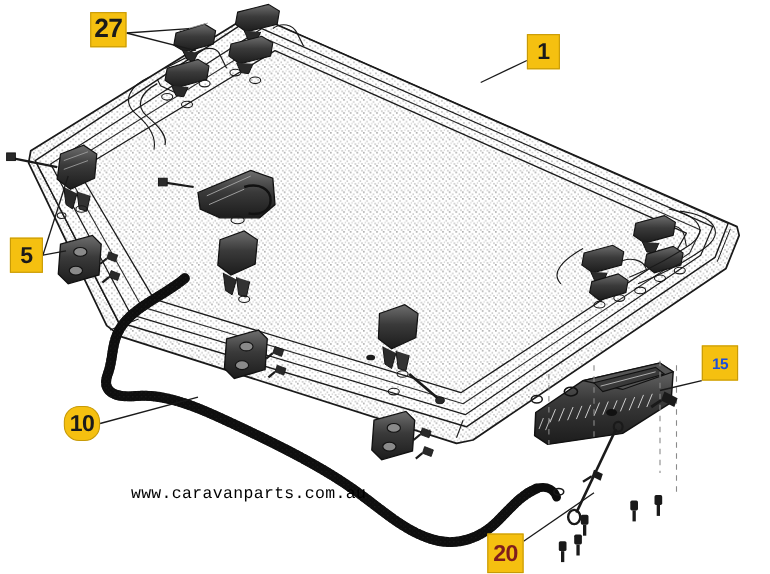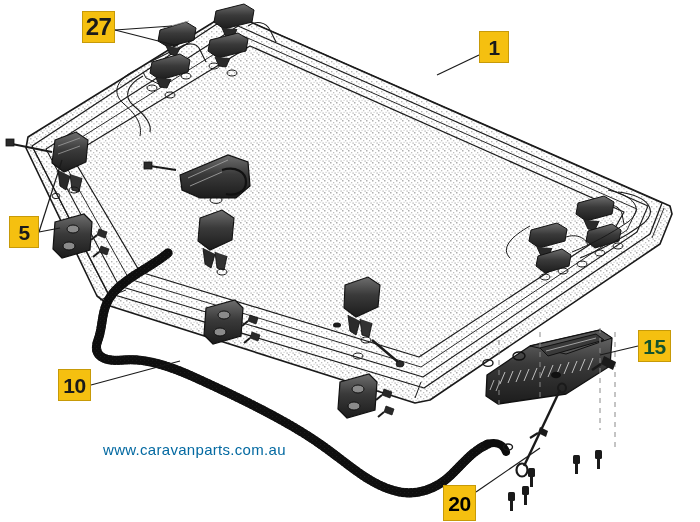--- a/index.html
+++ b/index.html
@@ -34,26 +34,27 @@
     display: flex;
     align-items: center;
     justify-content: center;
     box-sizing: border-box;
     letter-spacing: -0.5px;
     line-height: 1;
     user-select: none;
   }
   .watermark {
     position: absolute;
-    color: #0369a1;
-    font-family: Liberation Sans, sans-serif;
+    color: #000000;
+    font-family: Liberation Mono, monospace;
     font-size: 15px;
     letter-spacing: 0.3px;
     white-space: nowrap;
     user-select: none;
+    margin-left: 16px;
   }
 </style>
 </head>
 <body>
 
 <div id="diagram-root">
 
   <svg id="diagram-svg" viewBox="0 0 700 522" xmlns="http://www.w3.org/2000/svg">
     <defs>
       <pattern id="stipple" width="6" height="6" patternUnits="userSpaceOnUse">
@@ -335,20 +336,20 @@
         <line x1="91" y1="385" x2="180" y2="361"></line>
         <line x1="638" y1="346" x2="600" y2="355"></line>
         <line x1="476" y1="492" x2="540" y2="448"></line>
       </g>
   </svg>
 
   <div id="callout-layer">
       <div class="callout" style="left: 82px; top: 11px; width: 33px; height: 32px; font-size: 24px; background: rgb(245, 192, 16); border-color: rgb(199, 154, 8); color: rgb(26, 26, 26);">27</div>
       <div class="callout" style="left: 479px; top: 31px; width: 30px; height: 32px; font-size: 21px; background: rgb(245, 192, 16); border-color: rgb(199, 154, 8); color: rgb(26, 26, 26);">1</div>
       <div class="callout" style="left: 9px; top: 216px; width: 30px; height: 32px; font-size: 21px; background: rgb(245, 192, 16); border-color: rgb(199, 154, 8); color: rgb(26, 26, 26);">5</div>
-      <div class="callout" style="left: 58px; top: 369px; width: 33px; height: 32px; font-size: 21px; background: rgb(245, 192, 16); border-color: rgb(199, 154, 8); color: rgb(26, 26, 26);">10</div>
-      <div class="callout" style="left: 638px; top: 330px; width: 33px; height: 32px; font-size: 21px; background: rgb(245, 192, 16); border-color: rgb(199, 154, 8); color: #14532d;">15</div>
-      <div class="callout" style="left: 443px; top: 485px; width: 33px; height: 36px; font-size: 21px; background: rgb(245, 192, 16); border-color: rgb(199, 154, 8); color: #000000;">20</div>
+      <div class="callout" style="left: 58px; top: 369px; width: 33px; height: 32px; font-size: 21px; background: rgb(245, 192, 16); border-color: rgb(199, 154, 8); color: rgb(26, 26, 26); border-radius: 14px;">10</div>
+      <div class="callout" style="left: 638px; top: 314px; width: 33px; height: 32px; font-size: 14px; background: rgb(245, 192, 16); border-color: rgb(199, 154, 8); color: #1d4ed8;">15</div>
+      <div class="callout" style="left: 443px; top: 485px; width: 33px; height: 36px; font-size: 21px; background: rgb(245, 192, 16); border-color: rgb(199, 154, 8); color: #7f1d1d;">20</div>
     </div>
 
   <div class="watermark" style="left: 103px; top: 441px;">www.caravanparts.com.au</div>
 
 </div>
 
 </body></html>

